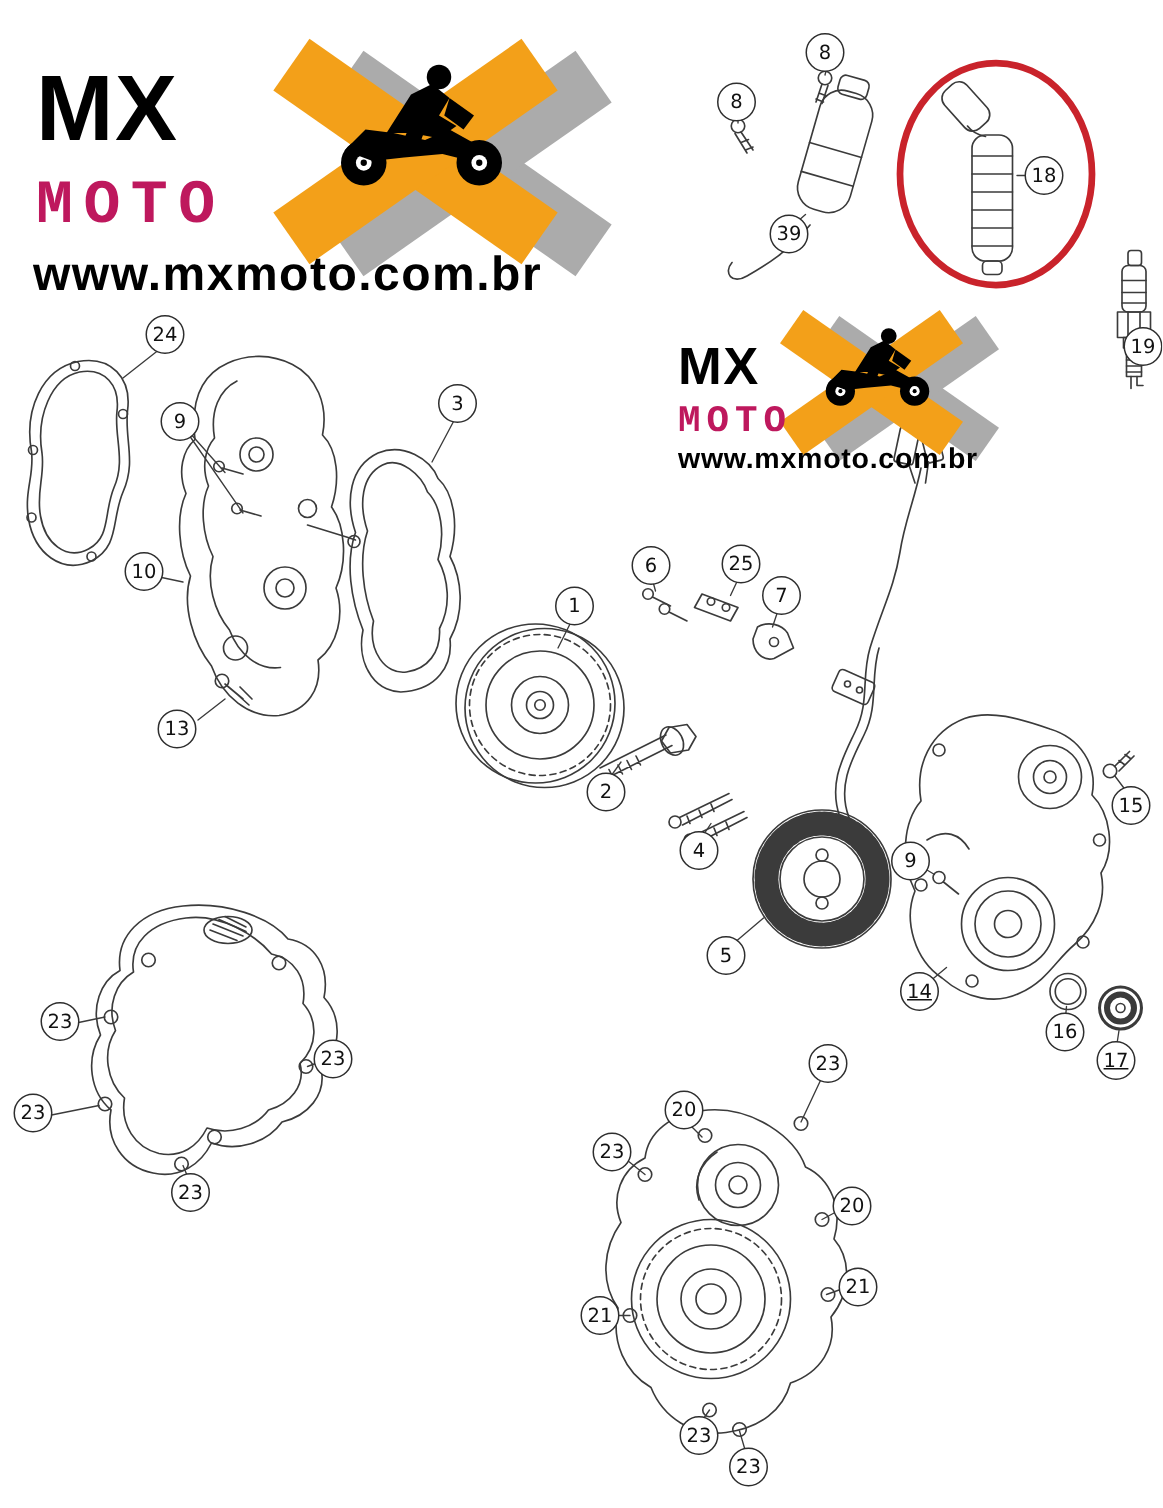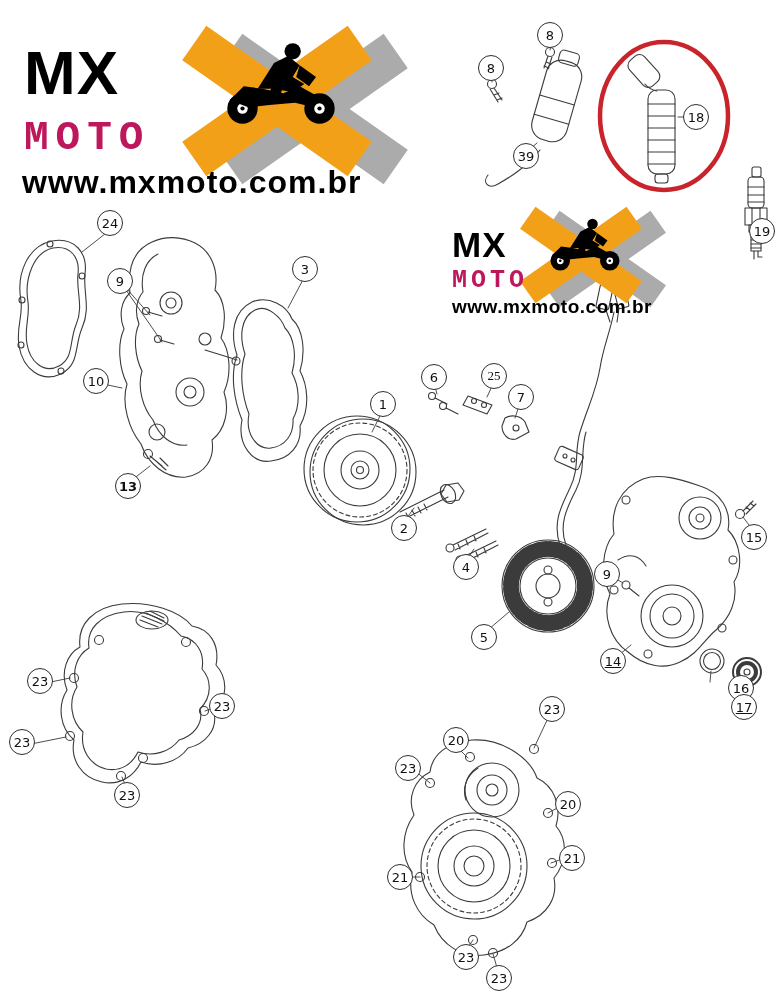--- a/index.html
+++ b/index.html
@@ -335,32 +335,32 @@
   <div>
       <div class="callout" style="left: 537px; top: 22px;">8</div>
       <div class="callout" style="left: 478px; top: 55px;">8</div>
       <div class="callout" style="left: 513px; top: 143px;">39</div>
       <div class="callout" style="left: 683px; top: 104px;">18</div>
       <div class="callout" style="left: 749px; top: 218px;">19</div>
       <div class="callout" style="left: 97px; top: 210px;">24</div>
       <div class="callout" style="left: 107px; top: 268px;">9</div>
       <div class="callout" style="left: 292px; top: 256px;">3</div>
       <div class="callout" style="left: 83px; top: 368px;">10</div>
-      <div class="callout" style="left: 115px; top: 473px; font-weight: bold;">13</div>
+      <div class="callout" style="left: 105px; top: 473px;">13</div>
       <div class="callout" style="left: 370px; top: 391px;">1</div>
       <div class="callout" style="left: 421px; top: 364px;">6</div>
-      <div class="callout" style="left: 481px; top: 363px; font-family: Liberation Serif, serif;">25</div>
+      <div class="callout" style="left: 481px; top: 363px;">25</div>
       <div class="callout" style="left: 508px; top: 384px;">7</div>
       <div class="callout" style="left: 391px; top: 515px;">2</div>
       <div class="callout" style="left: 453px; top: 554px;">4</div>
       <div class="callout" style="left: 471px; top: 624px;">5</div>
       <div class="callout" style="left: 594px; top: 561px;">9</div>
       <div class="callout" style="left: 741px; top: 524px;">15</div>
       <div class="callout" style="left: 600px; top: 648px; text-decoration: underline;">14</div>
-      <div class="callout" style="left: 697px; top: 675px; margin-left: 31px;">16</div>
+      <div class="callout" style="left: 697px; top: 675px;">16</div>
       <div class="callout" style="left: 731px; top: 694px; text-decoration: underline;">17</div>
       <div class="callout" style="left: 27px; top: 668px;">23</div>
       <div class="callout" style="left: 9px; top: 729px;">23</div>
       <div class="callout" style="left: 209px; top: 693px;">23</div>
       <div class="callout" style="left: 114px; top: 782px;">23</div>
       <div class="callout" style="left: 539px; top: 696px;">23</div>
       <div class="callout" style="left: 443px; top: 727px;">20</div>
       <div class="callout" style="left: 395px; top: 755px;">23</div>
       <div class="callout" style="left: 555px; top: 791px;">20</div>
       <div class="callout" style="left: 387px; top: 864px;">21</div>

